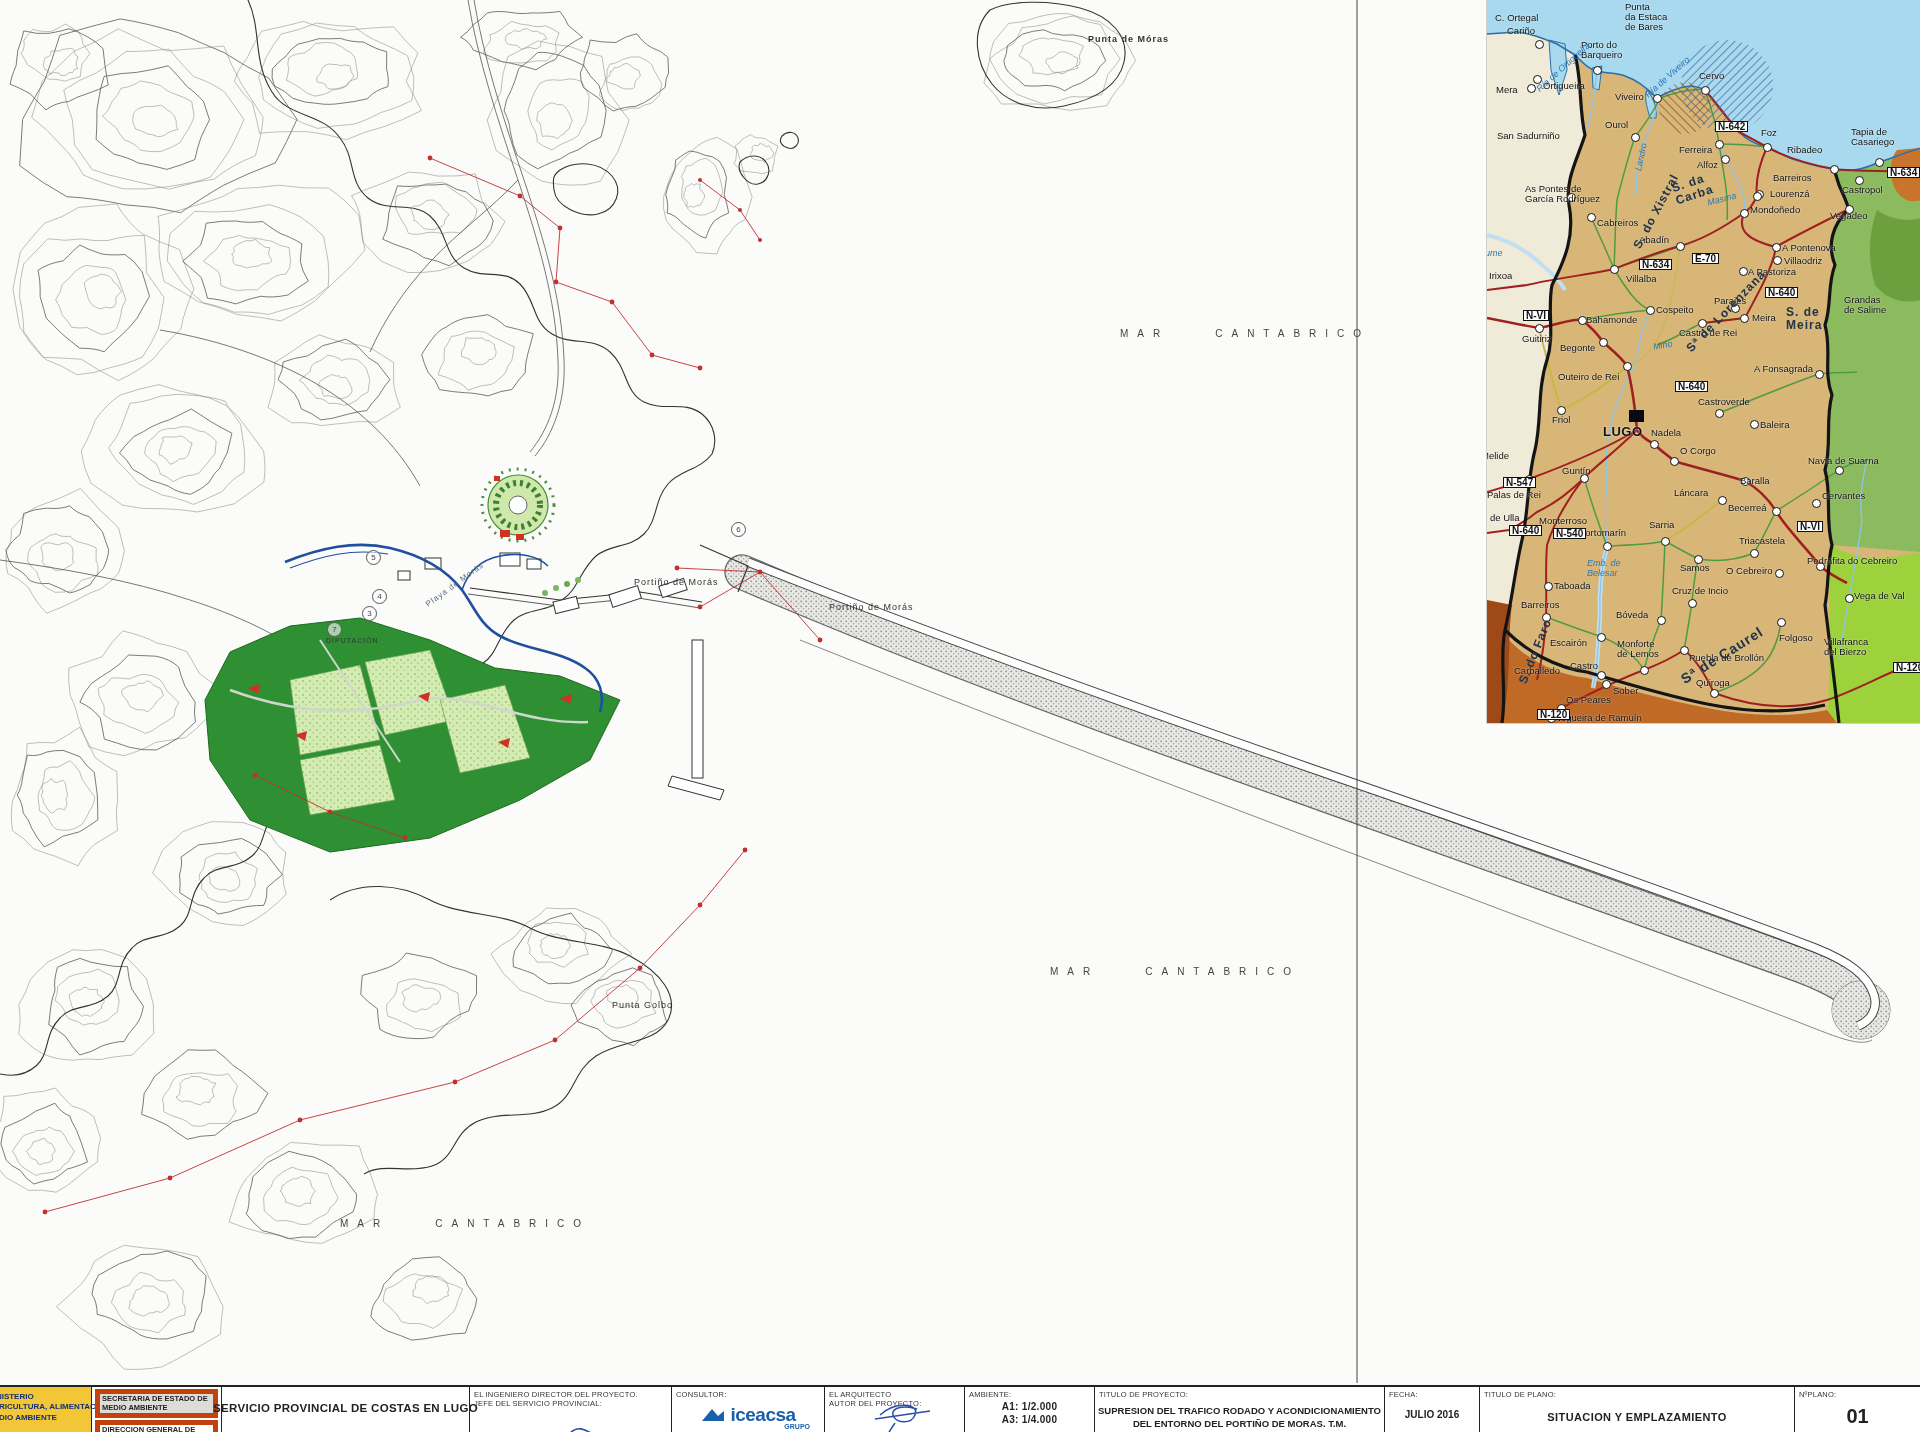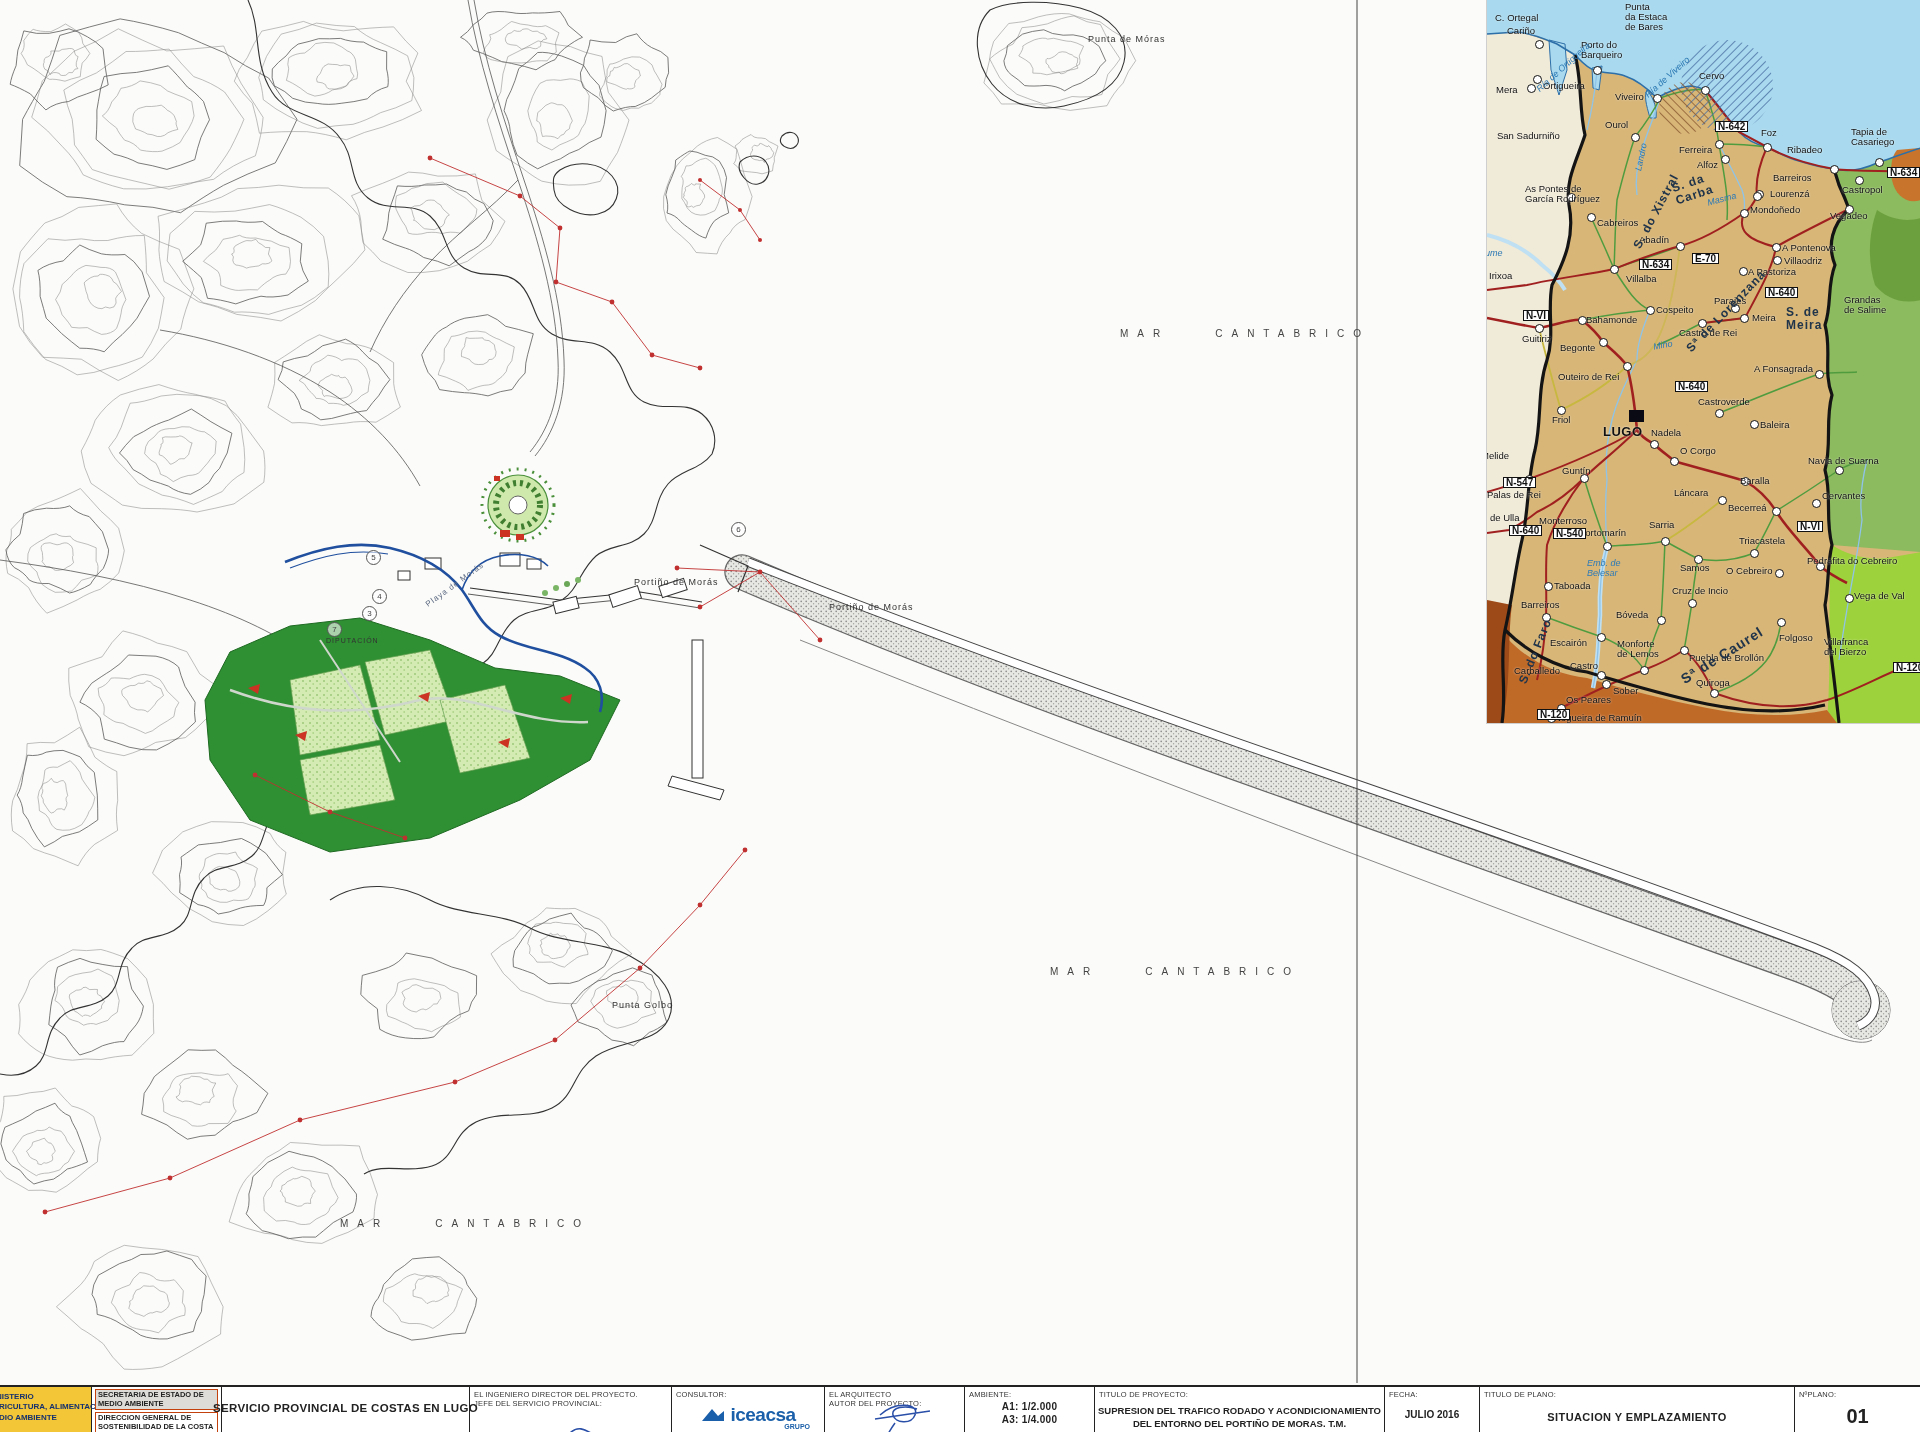--- a/index.html
+++ b/index.html
@@ -26,21 +26,21 @@
   .rg{position:absolute;font-size:12px;font-weight:bold;color:#20344a;white-space:pre-line;line-height:1.05;letter-spacing:1px;}
   .wl{position:absolute;font-size:9px;font-style:italic;color:#2d7ab5;white-space:pre-line;}
   .sq{position:absolute;width:15px;height:12px;background:#0a0a14;}
   
   #titleblock{position:absolute;left:0;top:1385px;width:1920px;height:47px;background:#fff;
               border-top:2px solid #222;display:flex;overflow:hidden;}
   .cell{height:92px;border-right:1.5px solid #222;box-sizing:border-box;position:relative;flex:0 0 auto;}
   .lbl{font-size:7.5px;color:#333;padding:3px 4px 0 4px;letter-spacing:.2px;}
   #c-min{background:#f2c636;color:#15306e;}
   #c-min .mtxt{font-size:8px;font-weight:bold;line-height:1.3;padding-top:5px;margin-left:-13px;white-space:nowrap;}
-  .secbox{border:1px solid #c2410c;margin:2px 3px 0 3px;font-size:7.5px;font-weight:bold;
+  .secbox{border:5px solid #c2410c;margin:2px 3px 0 3px;font-size:7.5px;font-weight:bold;
           padding:1px 2px;line-height:1.15;color:#222;}
   .secbox.gray{background:#dddcd8;}
   #c-serv{display:flex;align-items:flex-start;justify-content:center;}
   #c-serv span{font-size:11.5px;font-weight:600;letter-spacing:.3px;margin-top:15px;white-space:nowrap;}
   .sigsvg{position:absolute;left:0;top:18px;}
   .logo-row{display:flex;align-items:center;justify-content:center;margin-top:6px;}
   .logo-txt{font-size:19px;font-weight:bold;color:#1a5fa9;letter-spacing:-.5px;line-height:1;}
   .logo-sub{font-size:7px;font-weight:bold;color:#1a5fa9;text-align:right;margin:-1px 14px 0 0;}
   .esc-row{font-size:10px;font-weight:bold;text-align:center;margin-top:2px;letter-spacing:.3px;}
   .proj1{font-size:9.5px;font-weight:bold;text-align:center;margin-top:6px;white-space:nowrap;}
@@ -298,21 +298,21 @@
       <g stroke="none">
           <circle cx="700" cy="180" r="2"></circle>
           <circle cx="740" cy="210" r="2"></circle>
           <circle cx="760" cy="240" r="2"></circle>
         </g>
     </g>
 
     <line x1="1357" y1="0" x2="1357" y2="1383" stroke="#444" stroke-width="1"></line>
   </svg>
   <div id="plan-labels">
-      <div class="pl" style="left: 1088px; top: 34px; font-size: 9px;">Punta de Móras</div>
+      <div class="pl" style="left: 1088px; top: 34px; font-size: 9px; font-weight: bold;">Punta de Móras</div>
       <div class="pl" style="left: 634px; top: 577px; font-size: 9px;">Portiño de Morás</div>
       <div class="pl" style="left: 829px; top: 602px; font-size: 9px;">Portiño de Morás</div>
       <div class="pl" style="left: 612px; top: 1000px; font-size: 9px;">Punta Golbo</div>
       <div class="pl" style="left: 326px; top: 637px; font-size: 7px;">DIPUTACIÓN</div>
       <div class="pl" style="left: 420px; top: 580px; font-size: 8px; transform: rotate(-36deg); color: rgb(90, 104, 128);">Playa de Morás</div>
       <div class="sea" style="left: 1120px; top: 328px;"><span>MAR</span><span class="gap"></span><span>CANTABRICO</span></div>
       <div class="sea" style="left: 1050px; top: 966px;"><span>MAR</span><span class="gap"></span><span>CANTABRICO</span></div>
       <div class="sea" style="left: 340px; top: 1218px;"><span>MAR</span><span class="gap"></span><span>CANTABRICO</span></div>
       <div class="cnum" style="left: 366px; top: 550px;">5</div>
       <div class="cnum" style="left: 372px; top: 589px;">4</div>

